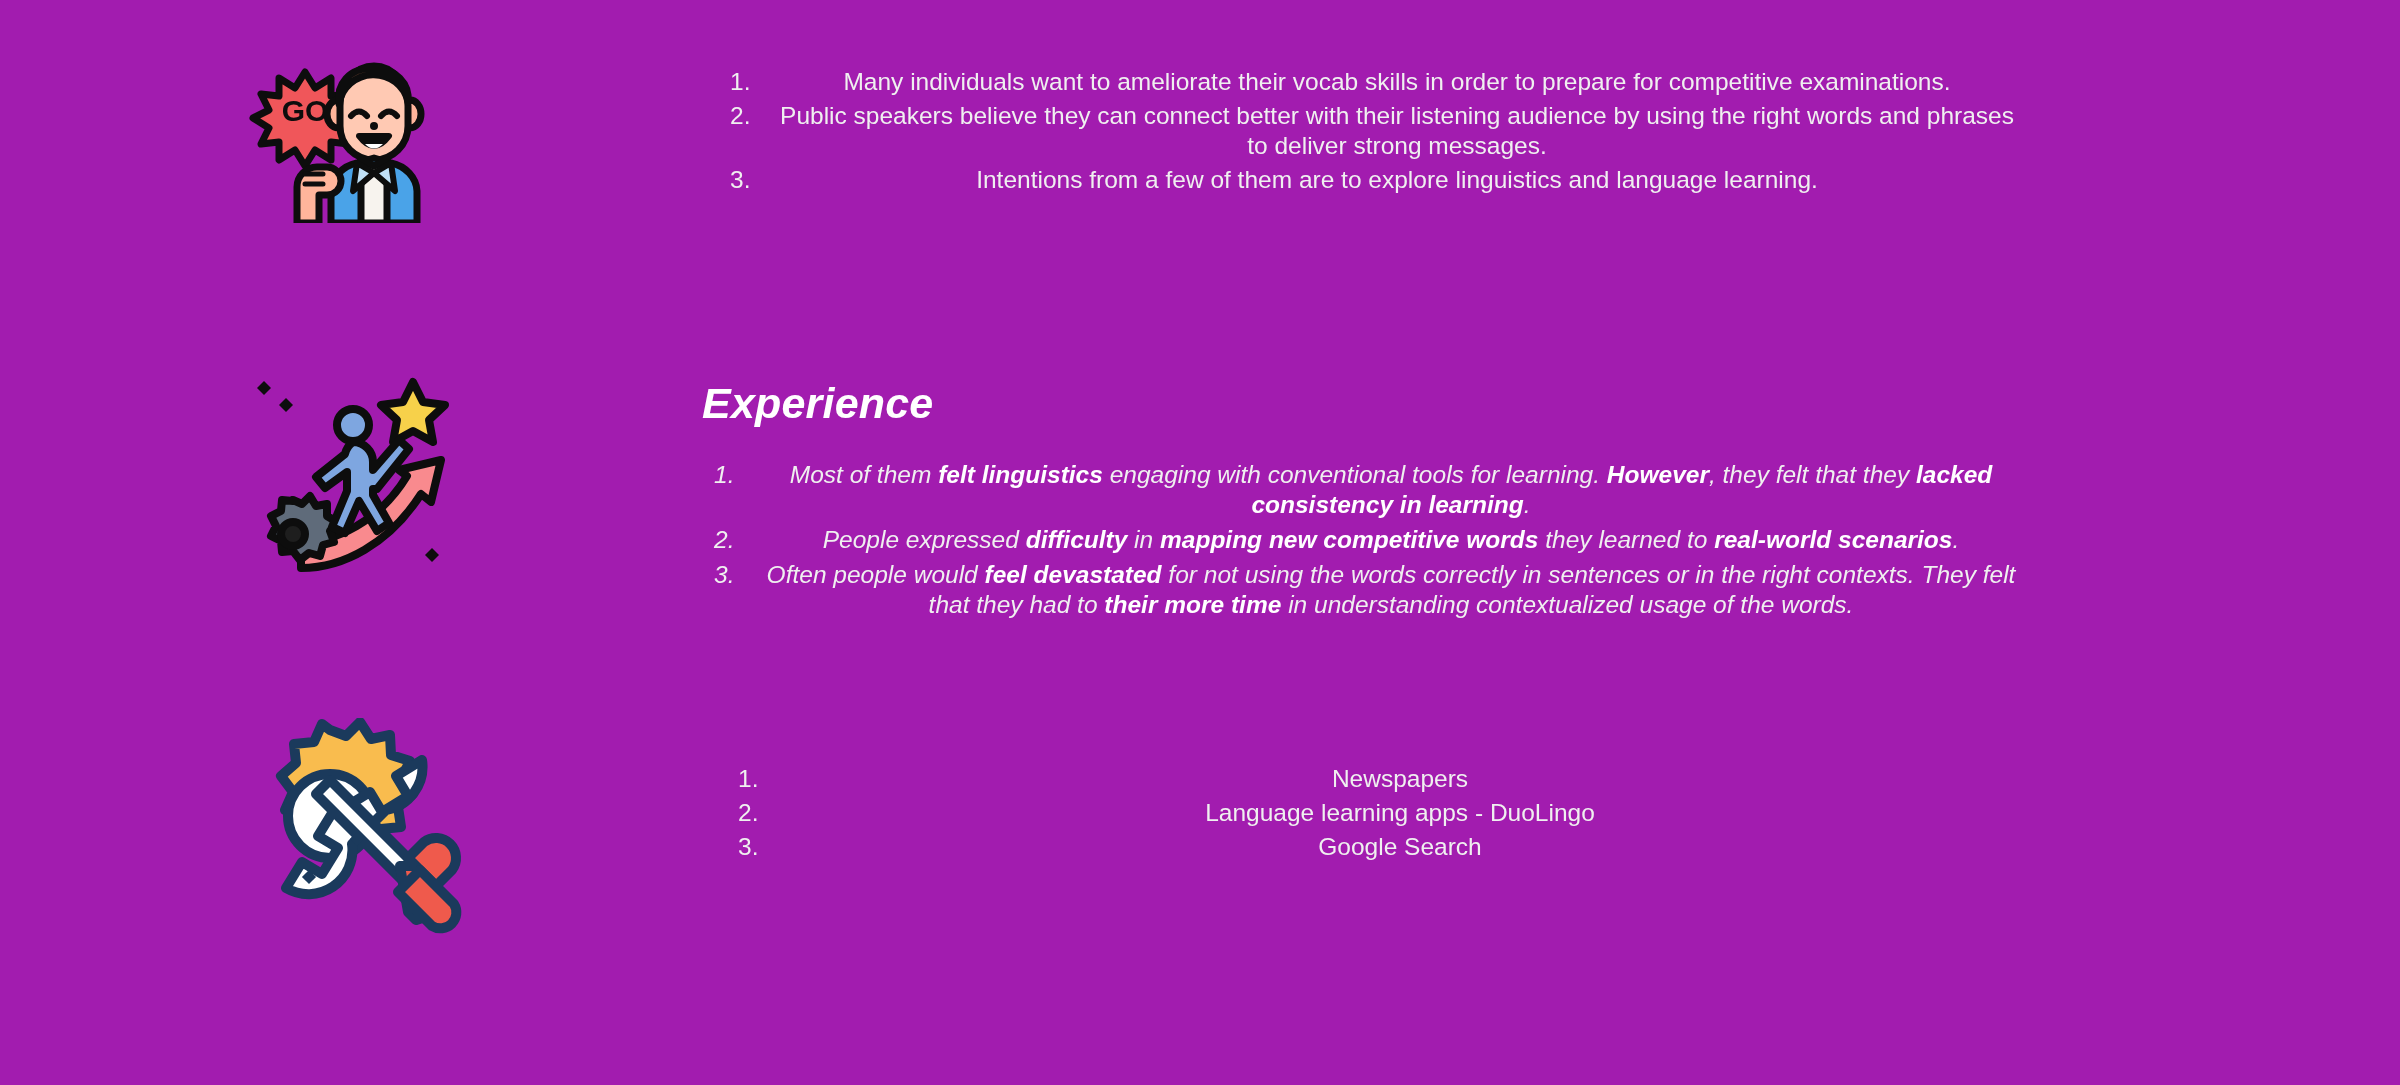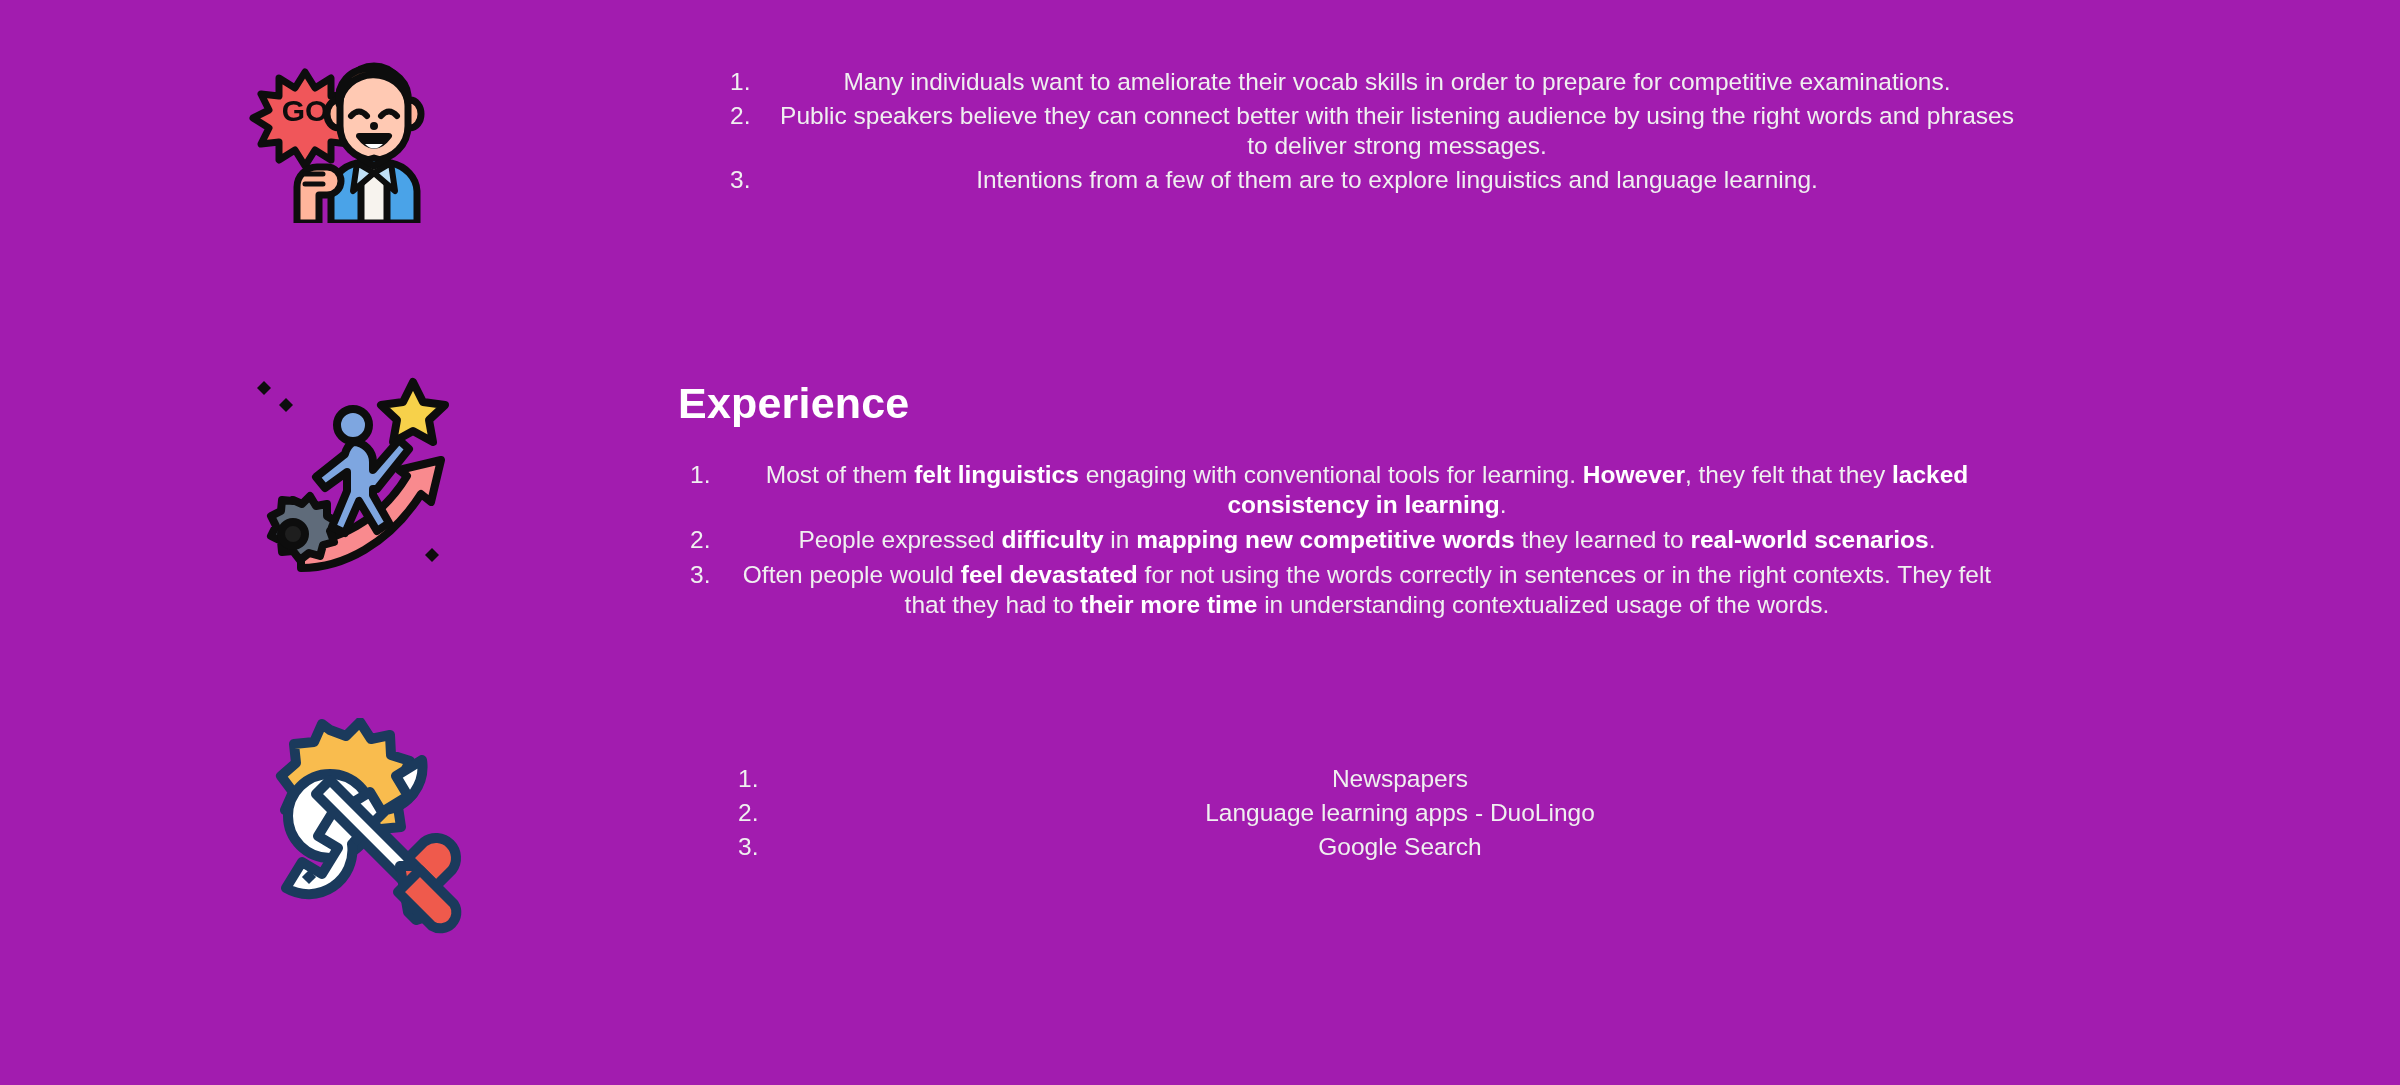--- a/index.html
+++ b/index.html
@@ -84,21 +84,21 @@
     color: #ffffff;
   }
 
   
   #sec-motives .text-col { left: 718px; top: 55px; width: 1320px; }
   #sec-motives .heading  { margin-bottom: 38px; }
   #sec-motives ol.items > li { margin-bottom: 4px; }
   #sec-motives .icon-col { left: 200px; top: 48px; }
 
   
-  #sec-experience .text-col { left: 678px; top: 380px; width: 1340px; }
+  #sec-experience .text-col { left: 702px; top: 380px; width: 1340px; font-style: italic; }
   #sec-experience .heading  { margin-bottom: 33px; }
   #sec-experience ol.items > li { margin-bottom: 5px; }
   #sec-experience .icon-col { left: 200px; top: 362px; }
 
   
   #sec-tools .text-col { left: 716px; top: 752px; width: 1320px; }
   #sec-tools .heading  { margin-bottom: 40px; }
   #sec-tools ol.items { padding-left: 10px; }
   #sec-tools ol.items > li { margin-bottom: 4px; }
   #sec-tools .icon-col { left: 200px; top: 718px; }

